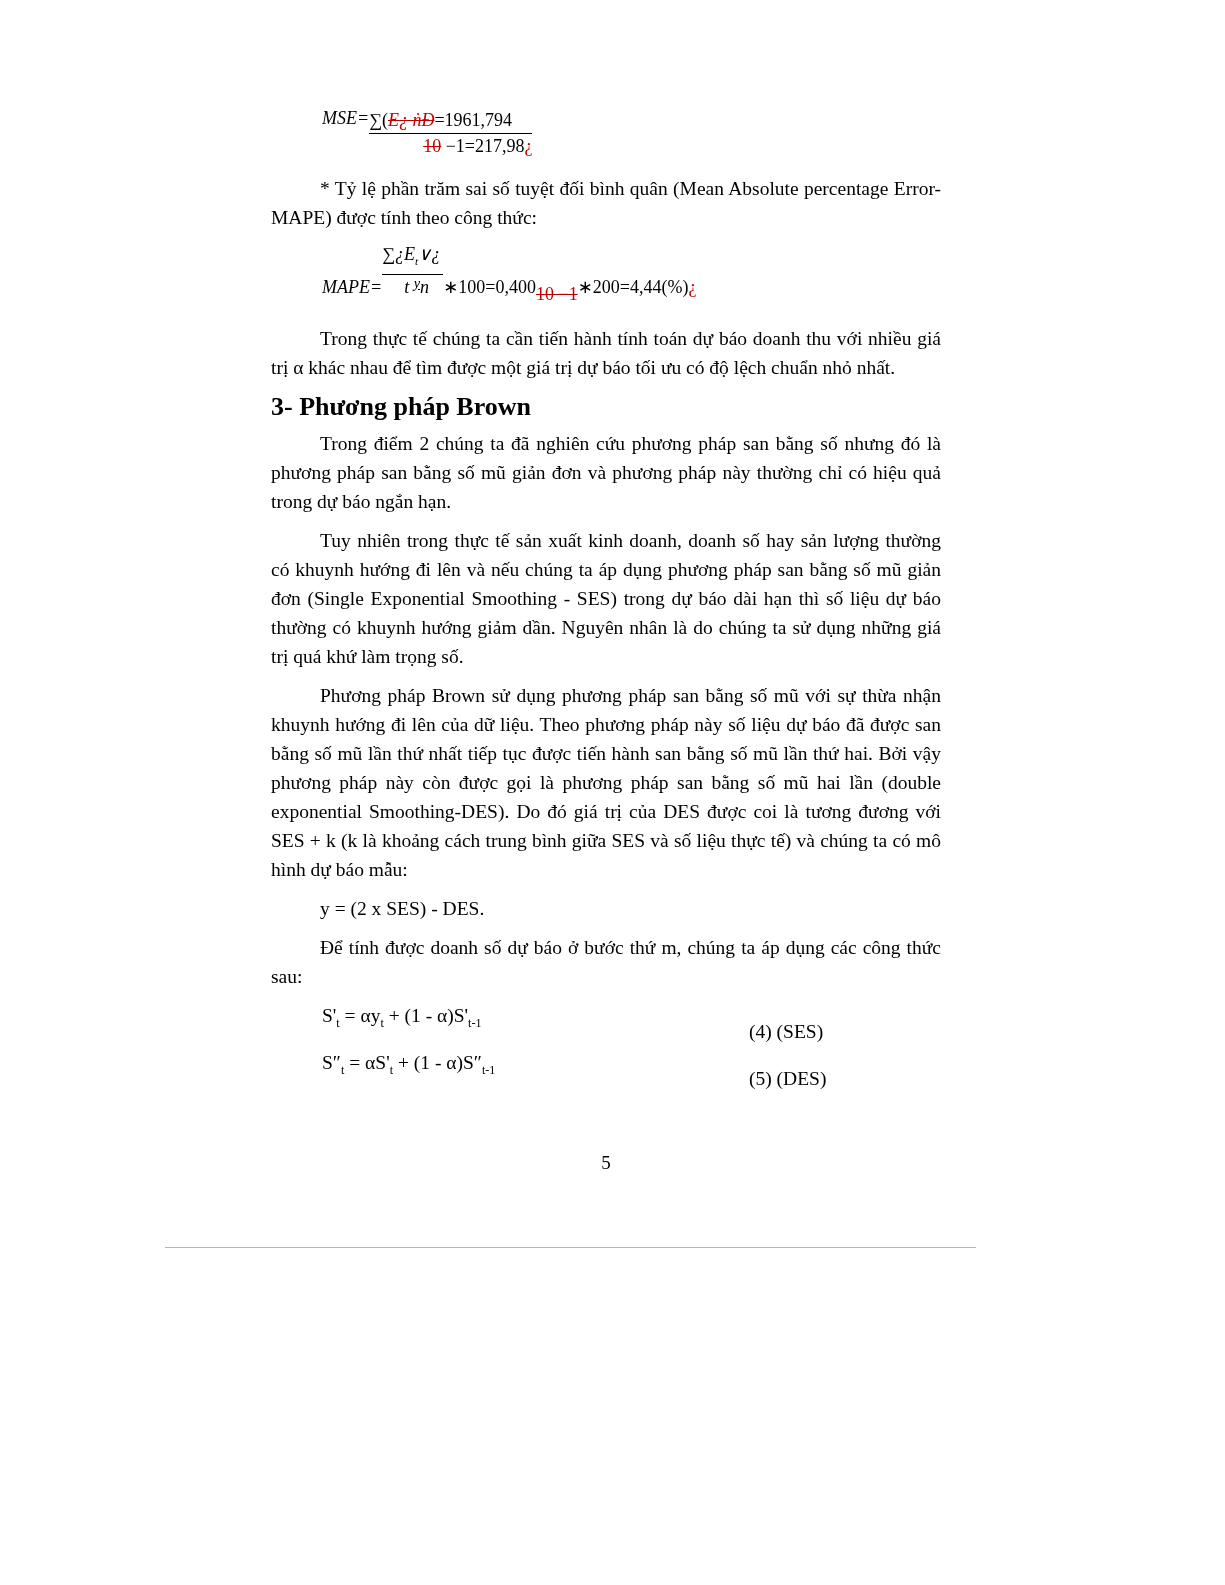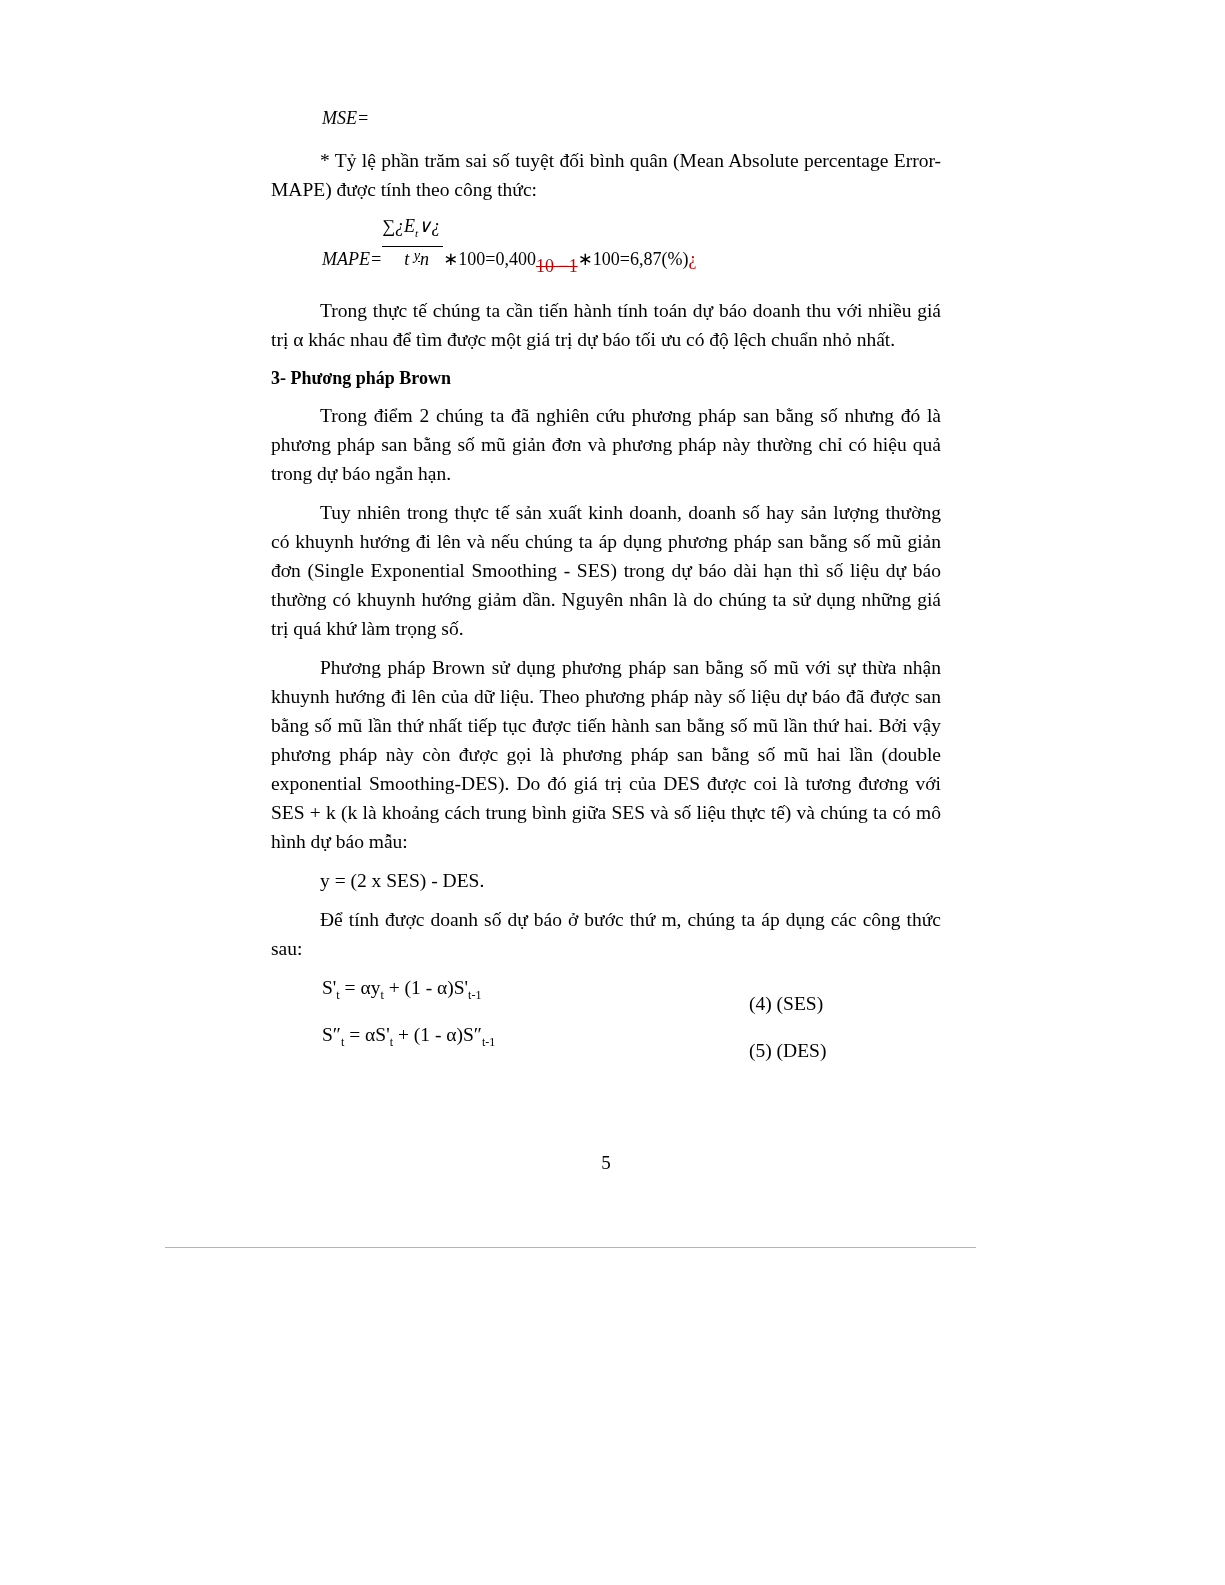--- a/index.html
+++ b/index.html
@@ -22,21 +22,21 @@
     font-size: 19.5px;
     line-height: 29px;
   }
   p.body {
     margin: 0 0 10px 0;
     text-align: justify;
     text-indent: 49px;
   }
   .heading {
     font-weight: bold;
-    font-size: 18px;
+    font-size: 26px;
     margin: 6px 0 8px 0;
   }
   
   .formula { font-size: 18px; line-height: 24px; }
   .f-mse  { margin: 0 0 16px 51px; }
   .f-mape { margin: 0 0 24px 51px; }
   .it { font-style: italic; }
   .red { color: #C00000; }
   .strike { text-decoration: line-through; }
   sub { font-size: 0.62em; }
@@ -70,27 +70,27 @@
     border-top: 1px solid #b5b5b5;
   }
 </style>
 </head>
 <body>
 
 <div class="page">
   <div class="content">
 
     <div class="formula f-mse">
-      <span class="it">MSE=</span>
+      <span class="it">MSE=</span><span class="frac topalign"><span class="fnum"><span>∑(</span><span class="red strike it">E¿ ṅÐ</span><span>=1961,794</span></span><span class="fden mse-den"><span class="red strike">10</span><span> −1=217,98</span><span class="red">¿</span></span></span>
     </div>
 
     <p class="body">* Tỷ lệ phần trăm sai số tuyệt đối bình quân (Mean Absolute percentage Error-MAPE) được tính theo công thức:</p>
 
     <div class="formula f-mape">
-      <span class="it">MAPE=</span><span class="frac"><span class="fnum"><span class="it">∑¿E</span><sub class="it">t</sub><span class="it">∨¿</span></span><span class="fden mape-den"><span class="it">t </span><span class="yraise">y</span><span class="it">n</span></span></span><span>∗100=0,400</span><span class="red strike lowered">10 −1</span><span>∗100=6,87(%)</span><span class="red">¿</span>
+      <span class="it">MAPE=</span><span class="frac"><span class="fnum"><span class="it">∑¿E</span><sub class="it">t</sub><span class="it">∨¿</span></span><span class="fden mape-den"><span class="it">t </span><span class="yraise">y</span><span class="it">n</span></span></span><span>∗100=0,400</span><span class="red strike lowered">10 −1</span><span>∗200=4,44(%)</span><span class="red">¿</span>
     </div>
 
     <p class="body">Trong thực tế chúng ta cần tiến hành tính toán dự báo doanh thu với nhiều giá trị α khác nhau để tìm được một giá trị dự báo tối ưu có độ lệch chuẩn nhỏ nhất.</p>
 
     <div class="heading">3- Phương pháp Brown</div>
 
     <p class="body">Trong điểm 2 chúng ta đã nghiên cứu phương pháp san bằng số nhưng đó là phương pháp san bằng số mũ giản đơn và phương pháp này thường chỉ có hiệu quả trong dự báo ngắn hạn.</p>
     <p class="body">Tuy nhiên trong thực tế sản xuất kinh doanh, doanh số hay sản lượng thường có khuynh hướng đi lên và nếu chúng ta áp dụng phương pháp san bằng số mũ giản đơn (Single Exponential Smoothing - SES) trong dự báo dài hạn thì số liệu dự báo thường có khuynh hướng giảm dần. Nguyên nhân là do chúng ta sử dụng những giá trị quá khứ làm trọng số.</p>
     <p class="body">Phương pháp Brown sử dụng phương pháp san bằng số mũ với sự thừa nhận khuynh hướng đi lên của dữ liệu. Theo phương pháp này số liệu dự báo đã được san bằng số mũ lần thứ nhất tiếp tục được tiến hành san bằng số mũ lần thứ hai. Bởi vậy phương pháp này còn được gọi là phương pháp san bằng số mũ hai lần (double exponential Smoothing-DES). Do đó giá trị của DES được coi là tương đương với SES + k (k là khoảng cách trung bình giữa SES và số liệu thực tế) và chúng ta có mô hình dự báo mẫu:</p>
 

